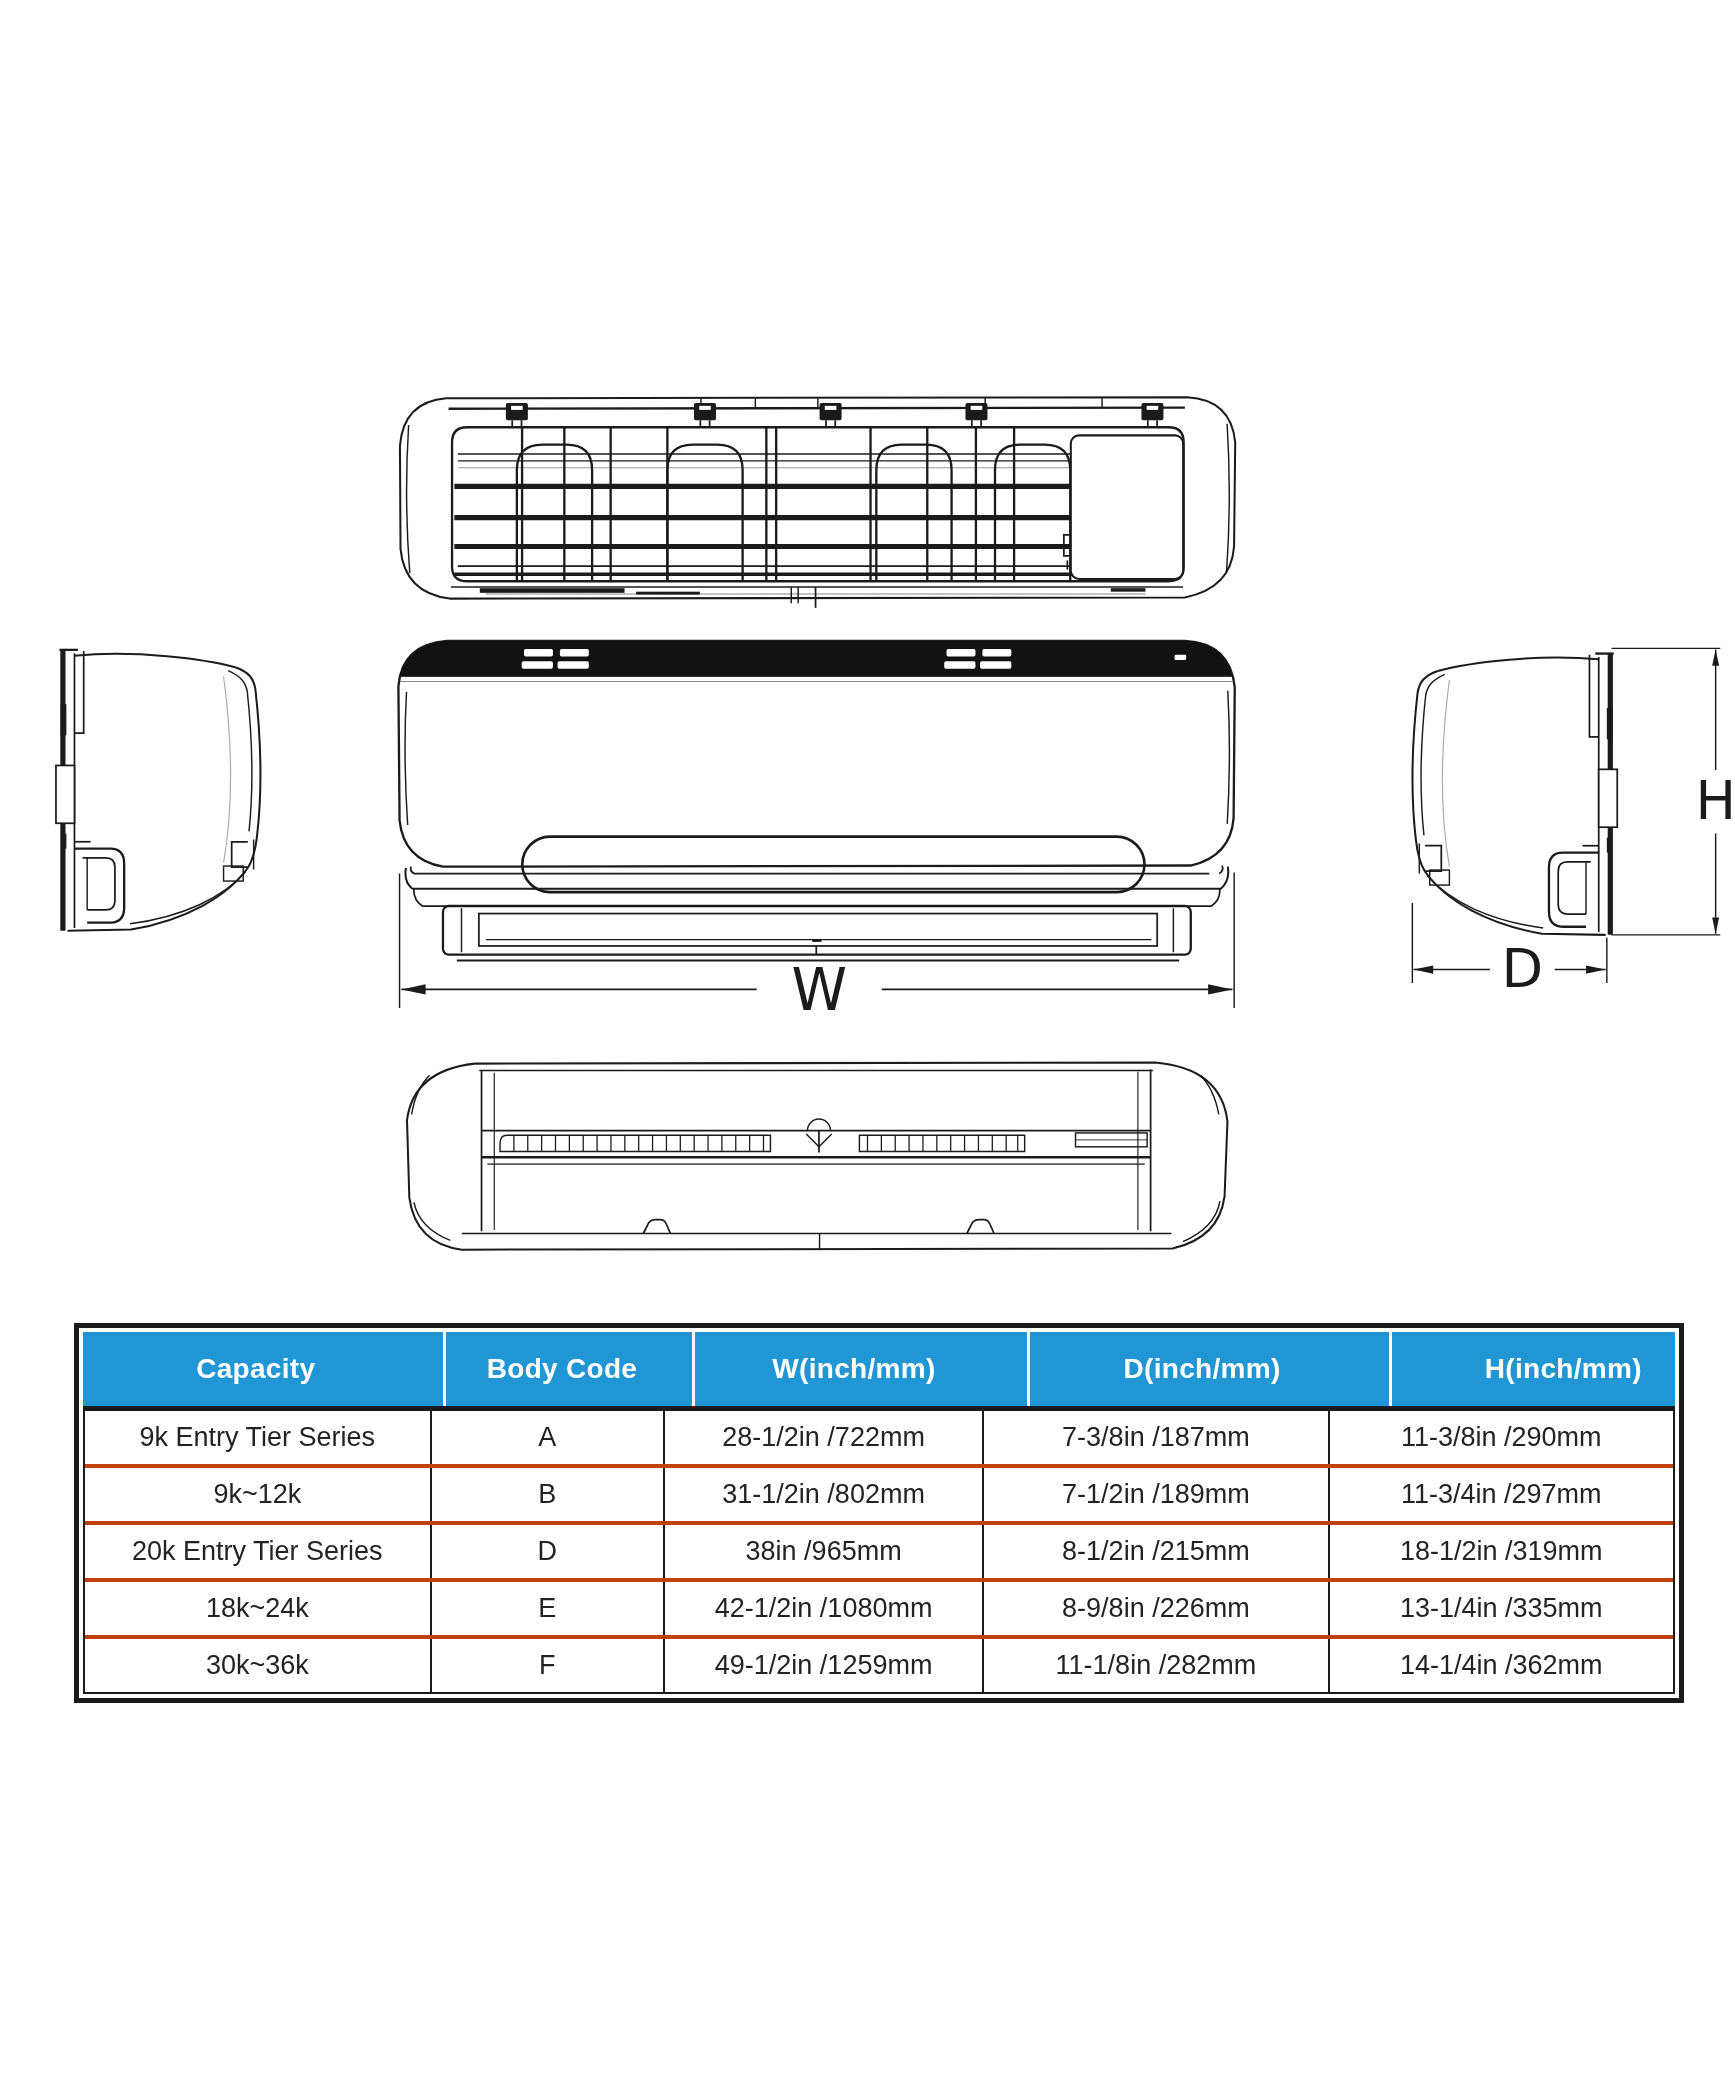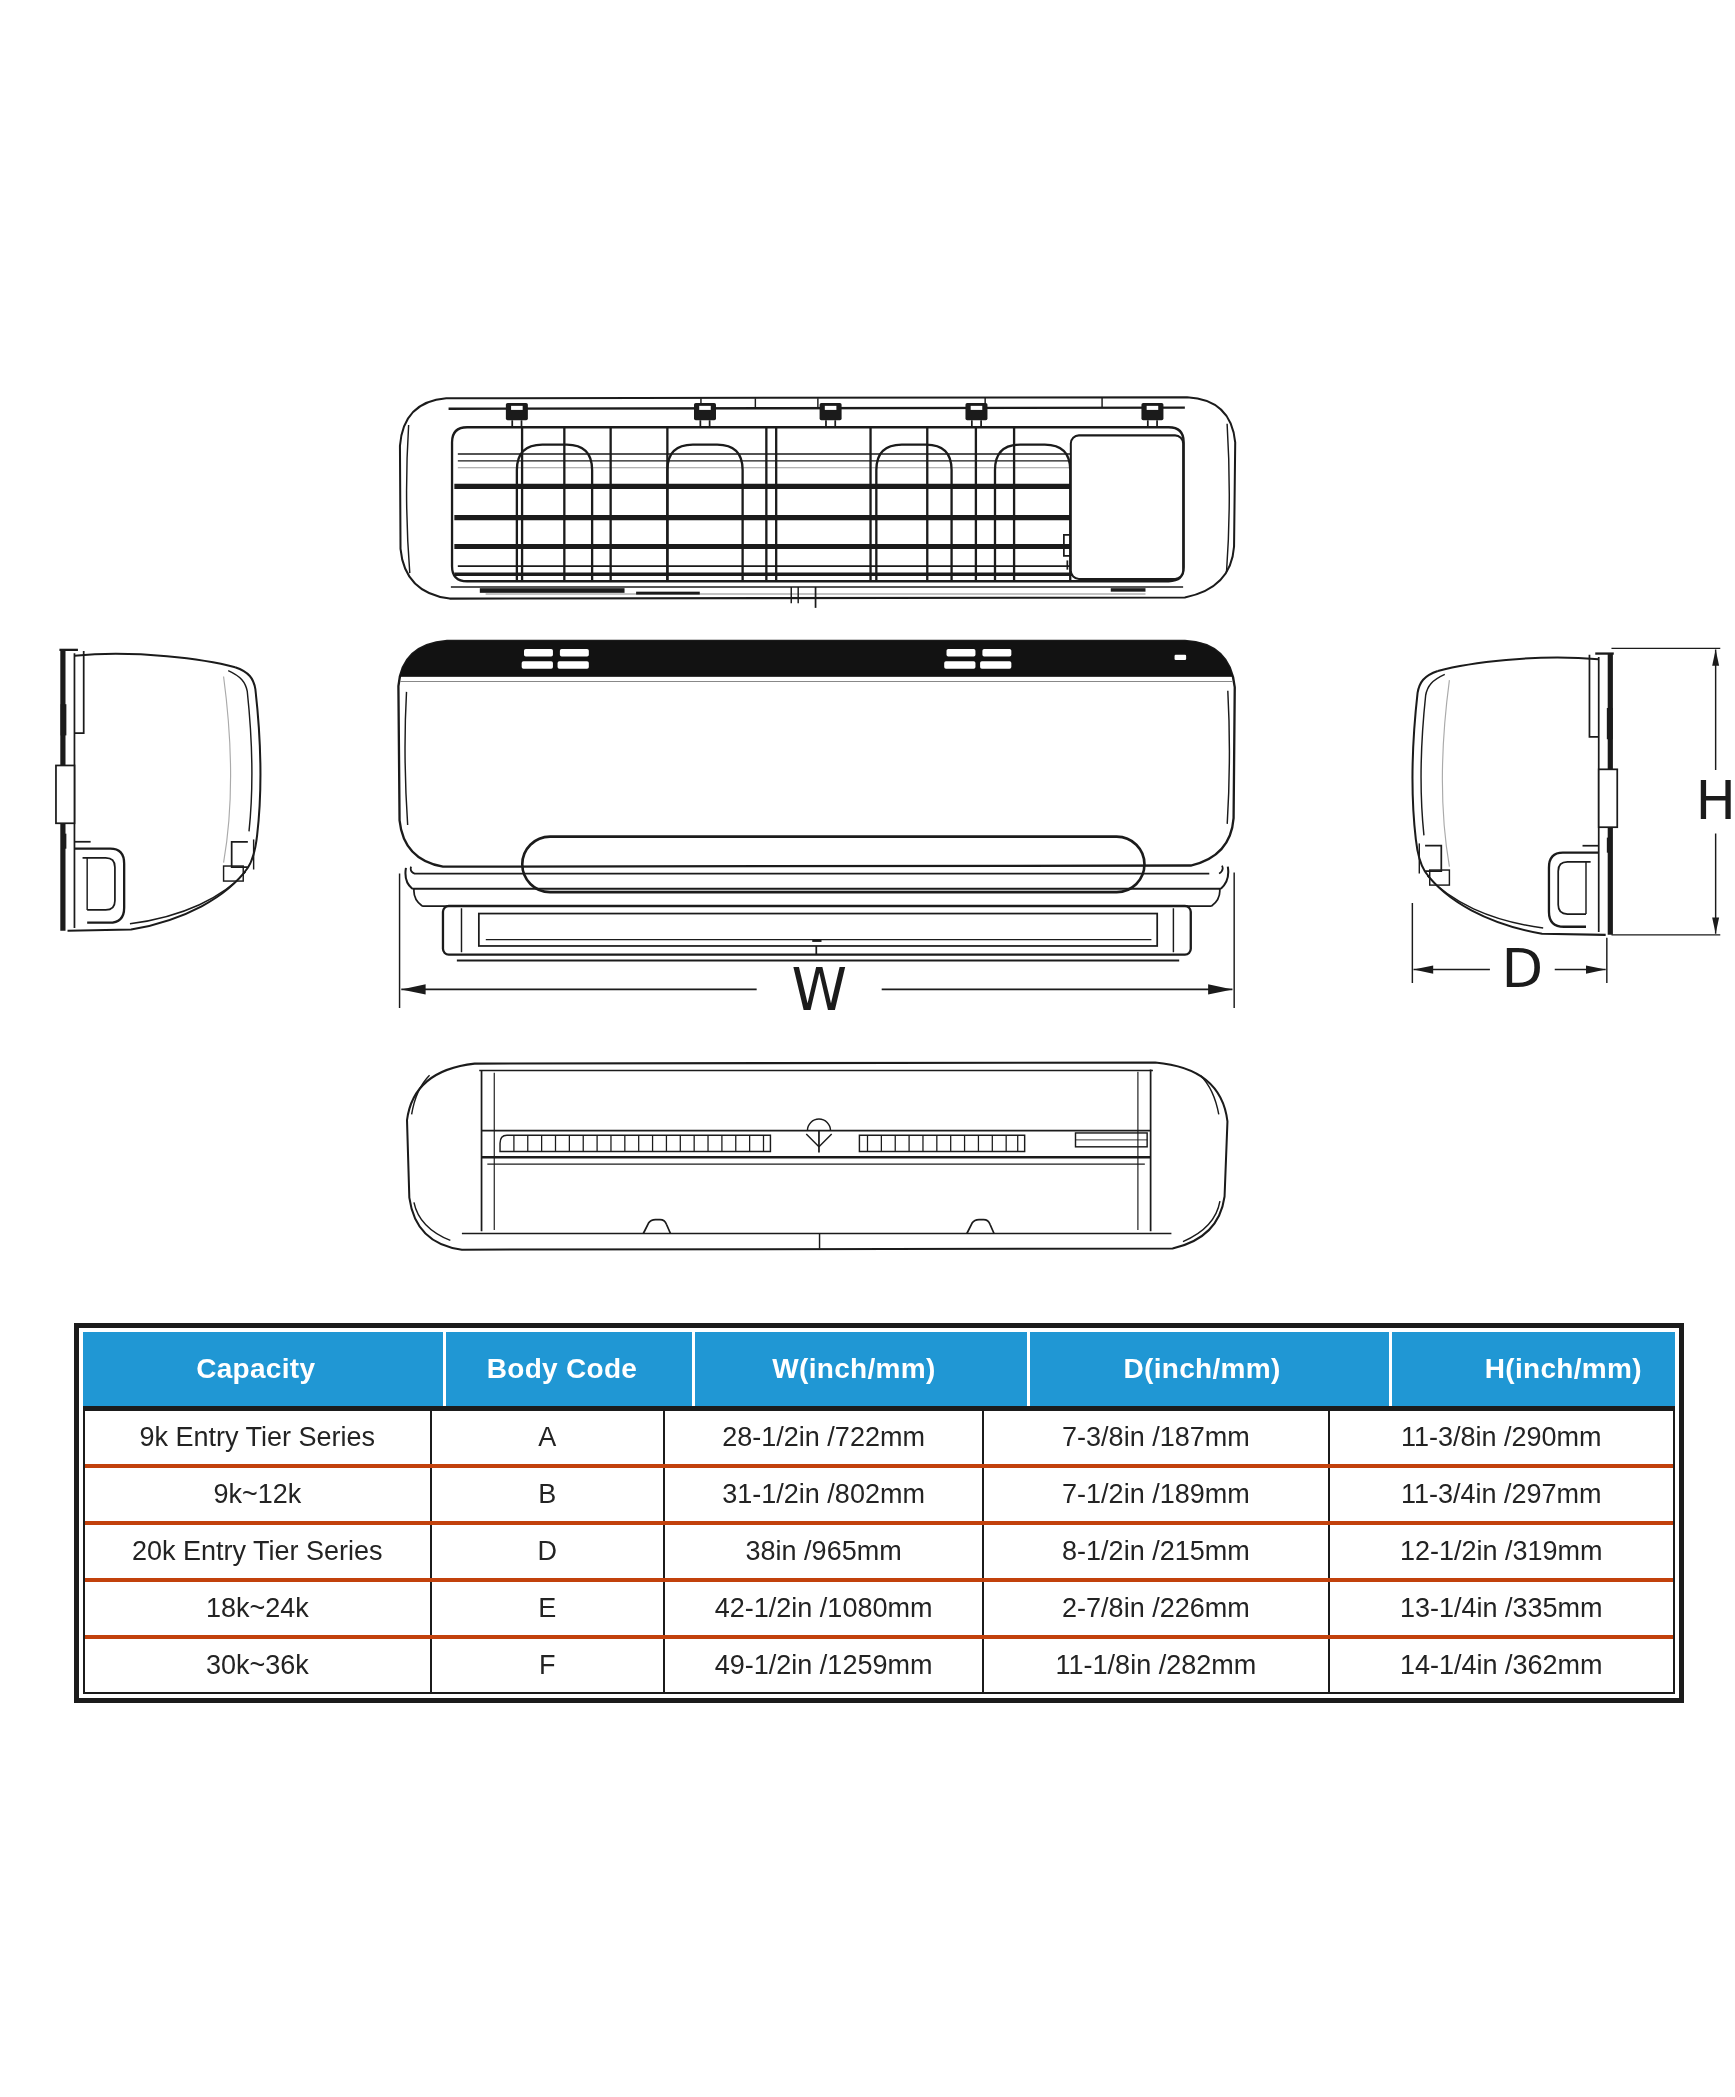--- a/index.html
+++ b/index.html
@@ -270,27 +270,27 @@
         <div class="td c1">B</div>
         <div class="td c2">31-1/2in /802mm</div>
         <div class="td c3">7-1/2in /189mm</div>
         <div class="td c4">11-3/4in /297mm</div>
       </div>
       <div class="tr">
         <div class="td c0">20k Entry Tier Series</div>
         <div class="td c1">D</div>
         <div class="td c2">38in /965mm</div>
         <div class="td c3">8-1/2in /215mm</div>
-        <div class="td c4">12-1/2in /319mm</div>
+        <div class="td c4">18-1/2in /319mm</div>
       </div>
       <div class="tr">
         <div class="td c0">18k~24k</div>
         <div class="td c1">E</div>
         <div class="td c2">42-1/2in /1080mm</div>
-        <div class="td c3">2-7/8in /226mm</div>
+        <div class="td c3">8-9/8in /226mm</div>
         <div class="td c4">13-1/4in /335mm</div>
       </div>
       <div class="tr">
         <div class="td c0">30k~36k</div>
         <div class="td c1">F</div>
         <div class="td c2">49-1/2in /1259mm</div>
         <div class="td c3">11-1/8in /282mm</div>
         <div class="td c4">14-1/4in /362mm</div>
       </div>
     </div>

